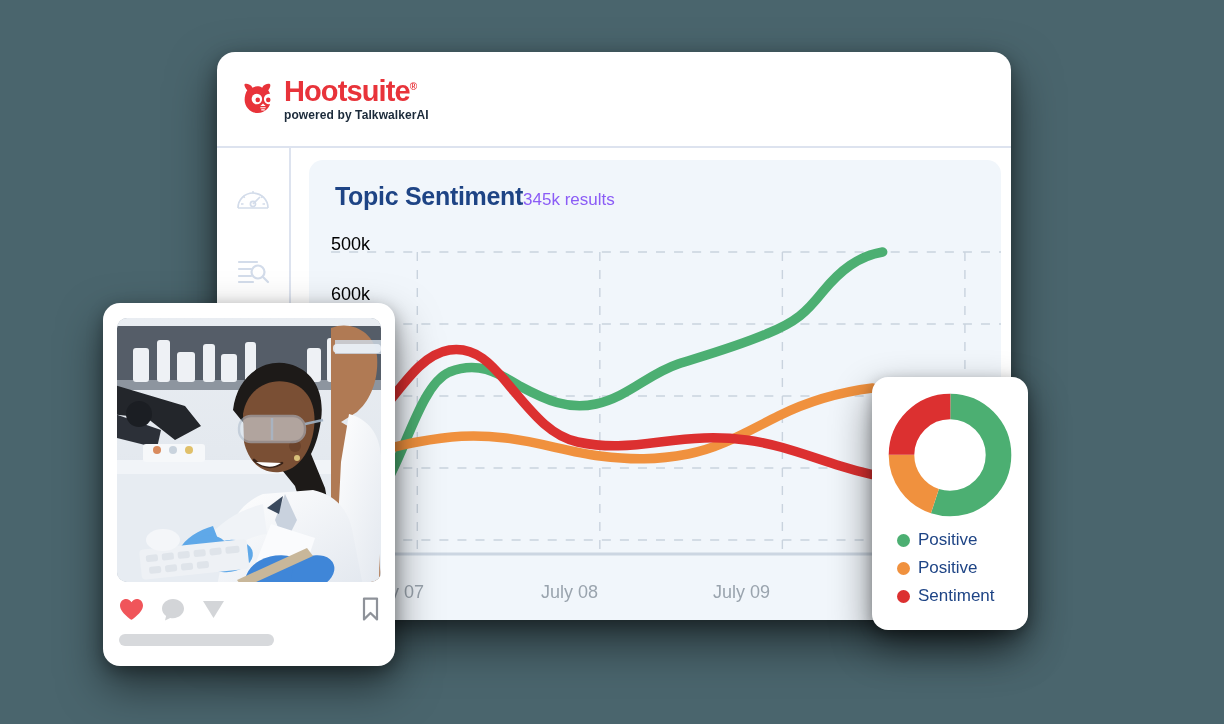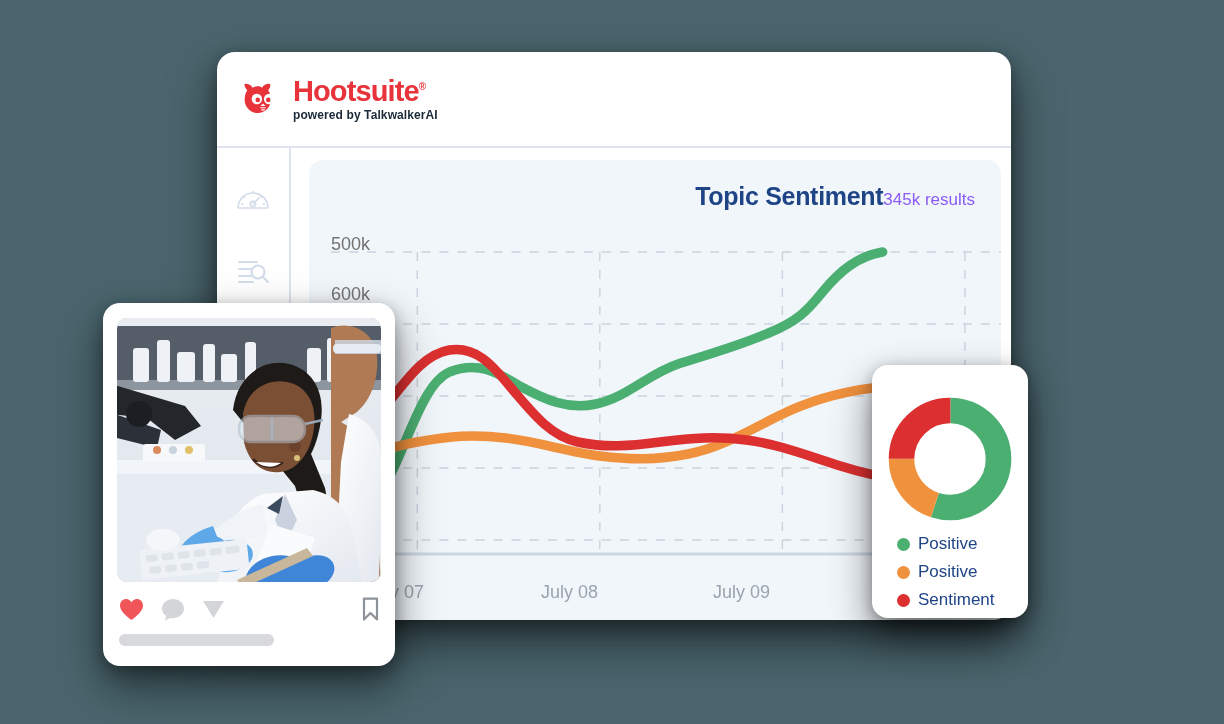--- a/index.html
+++ b/index.html
@@ -22,21 +22,21 @@
     overflow: hidden;
   }
 
   
   #dashboard-header {
     height: 96px;
     border-bottom: 2px solid #dde3ef;
     display: flex; align-items: center;
     padding-left: 25px;
   }
-  #brand-logo { display: flex; align-items: center; gap: 9px; }
+  #brand-logo { display: flex; align-items: center; }
   #owl-icon { width: 42px; height: 34px; flex: none; }
   .brand-text { display: flex; flex-direction: column; line-height: 1; }
   #brand-wordmark {
     font-size: 29px; font-weight: bold; color: #e8333a;
     letter-spacing: -.9px; position: relative;
   }
   #brand-reg {
     font-size: 10px; vertical-align: super; font-weight: bold;
   }
   #brand-tagline {
@@ -59,31 +59,31 @@
   #content { flex: 1; padding: 12px 10px 0 18px; }
 
   
   #chart-panel {
     background: #f1f6fb;
     border-radius: 14px;
     height: 100%;
     position: relative;
     padding: 22px 26px 0 26px;
   }
-  #chart-header { display: flex; align-items: baseline; justify-content: flex-end; }
+  #chart-header { display: flex; align-items: baseline; justify-content: flex-start; }
   #chart-title {
     font-size: 25px; font-weight: bold; color: #1e4485; letter-spacing: -.3px;
   }
   #results-count { font-size: 17px; color: #8b5cf6; }
 
   #plot-area { position: absolute; left: 0; right: 0; top: 74px; height: 398px; }
   #plot-svg { display: block; width: 100%; height: 100%; }
 
   .y-tick-label {
-    position: absolute; font-size: 18px; color: #737373;
+    position: absolute; font-size: 18px; color: #000000;
   }
   .x-tick-label {
     position: absolute; font-size: 18px; color: #9aa4ae; top: 348px;
   }
 
   
   #social-card {
     position: absolute;
     left: 103px; top: 303px;
     width: 292px; height: 363px;
@@ -107,26 +107,26 @@
   #post-actions .spacer { flex: 1; }
   #caption-bar {
     margin: 13px 2px 0 2px;
     height: 12px; width: 155px;
     background: #d7d9dc; border-radius: 6px;
   }
 
   
   #donut-card {
     position: absolute;
-    left: 872px; top: 365px;
+    left: 872px; top: 377px;
     width: 156px; height: 253px;
     background: #ffffff;
     border-radius: 16px;
     box-shadow: 0 18px 40px rgba(0,0,0,.48), 0 4px 14px rgba(0,0,0,.28);
-    padding-top: 30px;
+    padding-top: 14px;
   }
   #donut-chart { width: 128px; height: 128px; margin: 0 auto; display: block; }
   #donut-legend {
     margin-top: 11px; padding-left: 25px;
     display: flex; flex-direction: column; gap: 8px;
   }
   .legend-row { display: flex; align-items: center; gap: 8px; }
   .legend-dot { width: 13px; height: 13px; border-radius: 50%; flex: none; }
   .legend-label { font-size: 17px; color: #1e4485; }
 </style>

